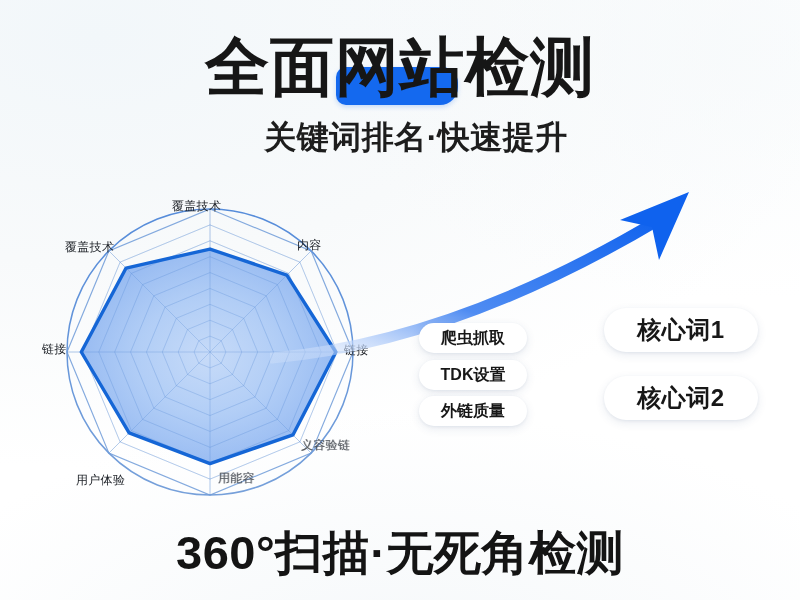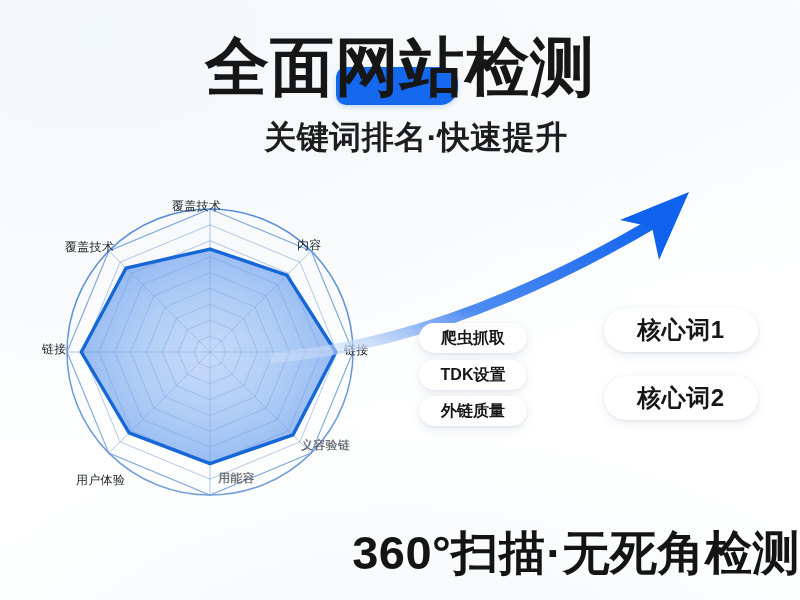--- a/index.html
+++ b/index.html
@@ -82,21 +82,21 @@
     color: #1d1d1d;
     white-space: nowrap;
     z-index: 6;
   }
 
   .footline {
     position: absolute;
     left: 0;
     top: 522px;
     width: 800px;
-    text-align: right;
+    text-align: center;
     font-size: 47px;
     font-weight: 700;
     letter-spacing: 0.5px;
     color: #141414;
     white-space: nowrap;
     z-index: 6;
   }
 
   
   #radar-wrap {

